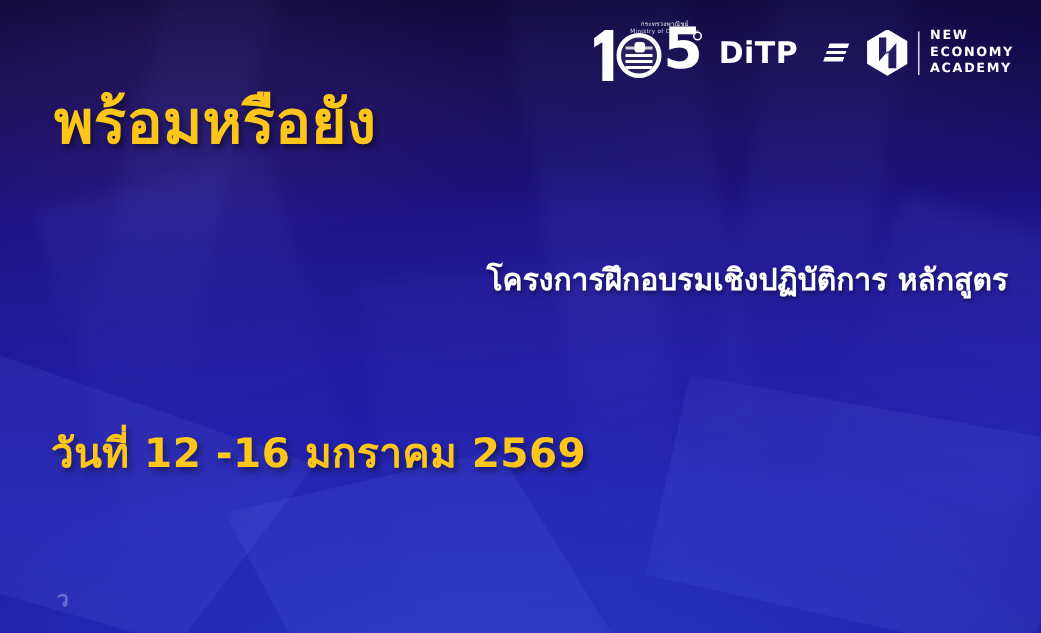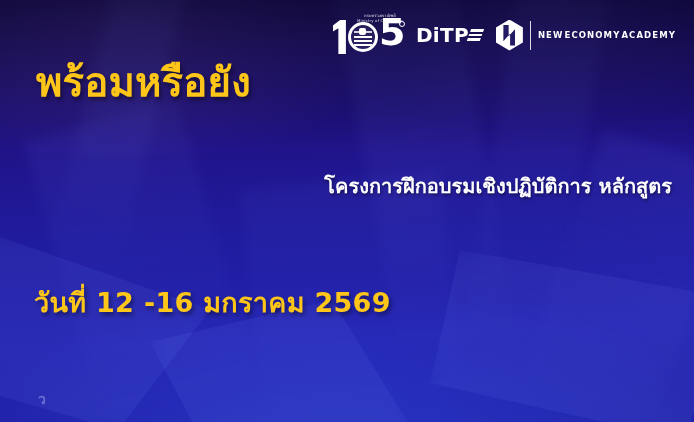--- a/index.html
+++ b/index.html
@@ -143,21 +143,21 @@
     position: absolute;
     right: -3px; top: 1px;
     width: 4px; height: 4px;
     border: 1px solid #fff;
     border-radius: 50%;
   }
 
   .logo-ditp {
     display: flex;
     align-items: center;
-    gap: 0;
+    gap: 19px;
   }
   .logo-ditp .word {
     font-size: 20px;
     font-weight: 700;
     letter-spacing: .3px;
     color: #fff;
     font-family: "DejaVu Sans", sans-serif;
   }
   .ditp-stripes {
     display: flex;
@@ -185,21 +185,21 @@
     content: "";
     position: absolute;
     left: 7.5px; top: 5px;
     width: 12px; height: 21px;
     background: #231b63;
     clip-path: polygon(0 0, 44% 0, 44% 56%, 100% 20%, 100% 100%, 56% 100%, 56% 44%, 0 80%);
   }
   .nea-divider { width: 1px; height: 29px; background: rgba(255,255,255,.85); }
   .nea-text {
     display: flex;
-    flex-direction: row;
+    flex-direction: column;
     gap: 1px;
     color: #fff;
     font-size: 8.5px;
     font-weight: 700;
     letter-spacing: 1.1px;
     line-height: 10px;
     font-family: "DejaVu Sans", sans-serif;
   }
 
   

